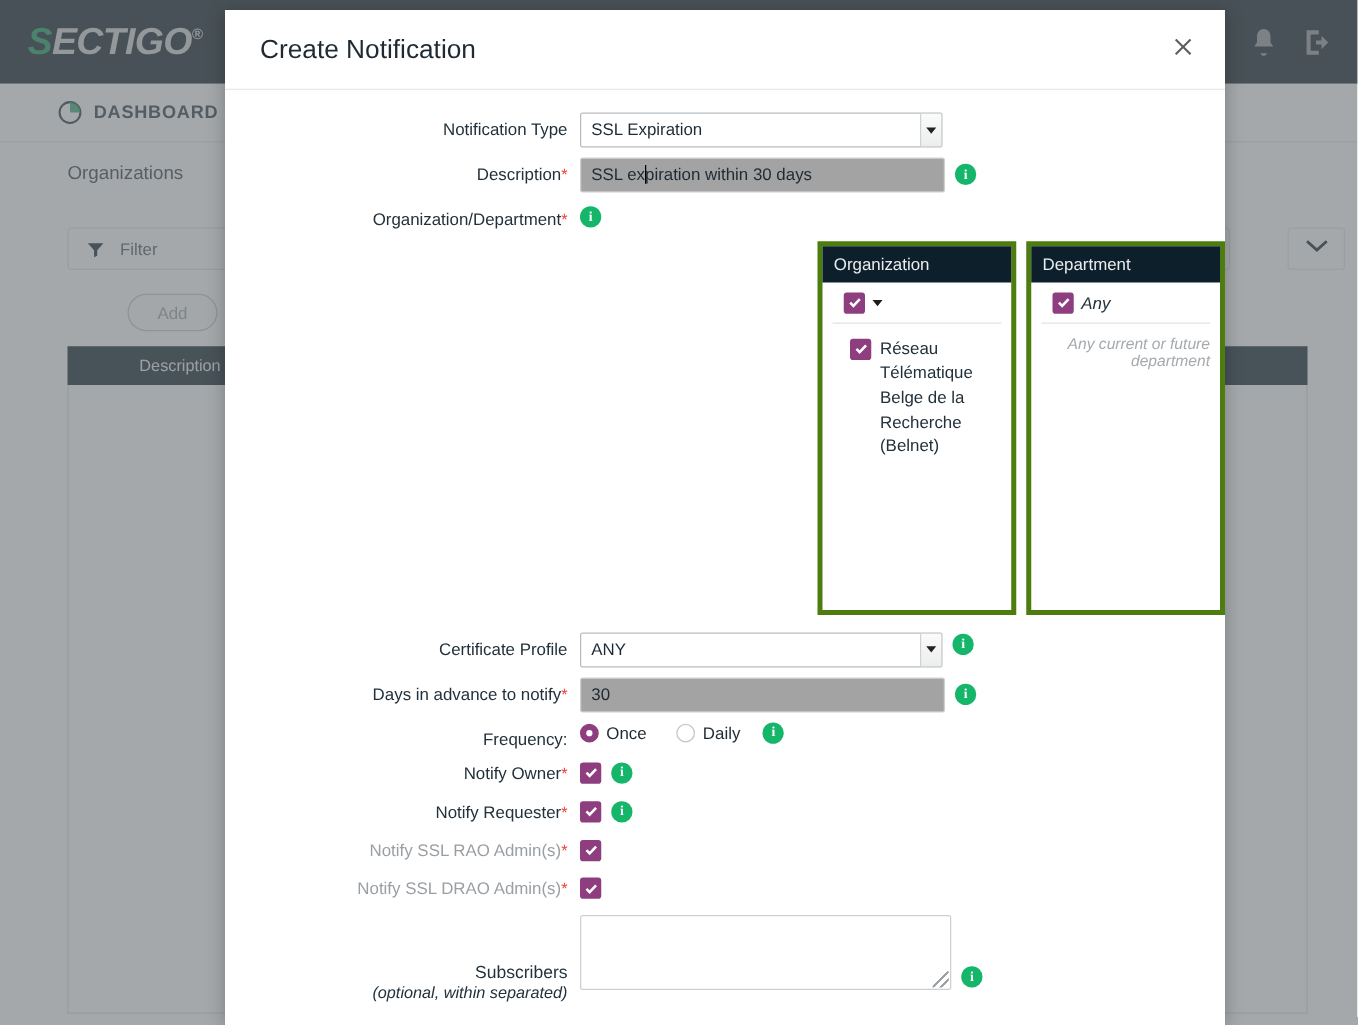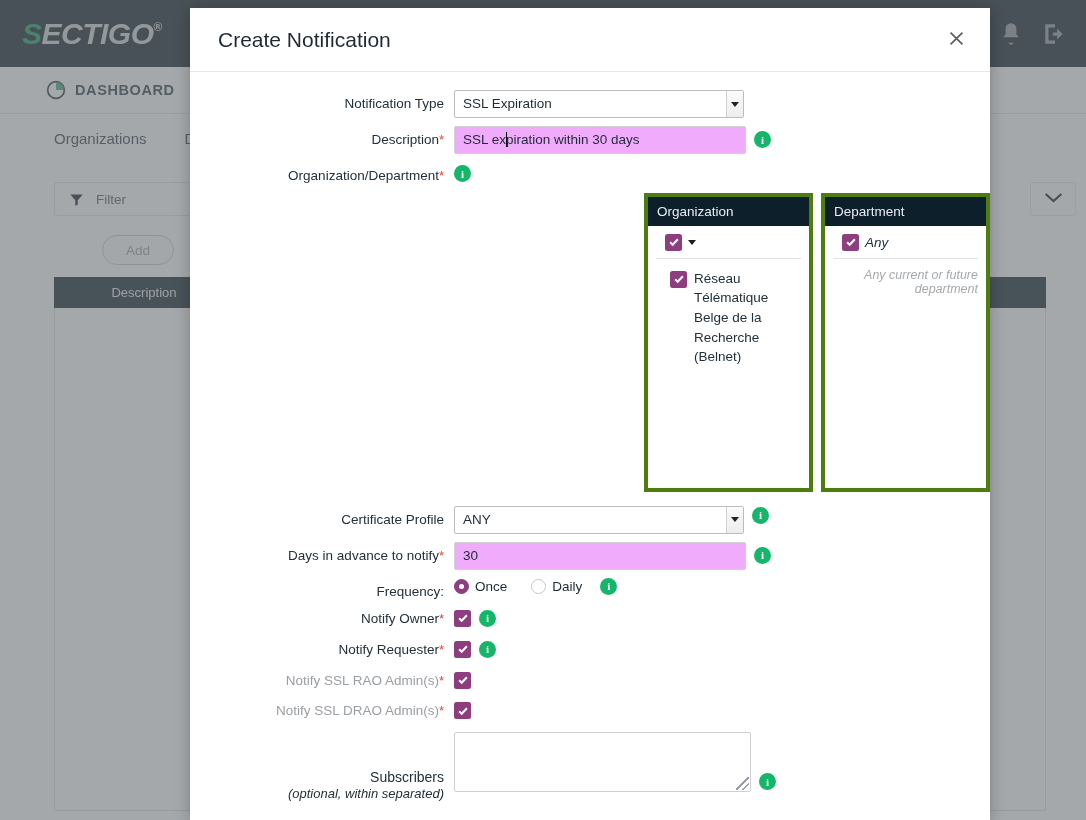--- a/index.html
+++ b/index.html
@@ -154,21 +154,21 @@
   
   .scrim {
     position: absolute; inset: 0;
     background: rgba(110,114,118,0.62);
     z-index: 5;
   }
 
   
   .modal {
     position: absolute;
-    left: 190px; top: 8px;
+    left: 180px; top: 8px;
     width: 800px; height: 812px;
     background: #ffffff;
     z-index: 10;
     box-shadow: 0 2px 14px rgba(0,0,0,.25);
     overflow: hidden;
   }
   .modal-header {
     height: 64px;
     border-bottom: 1px solid #e6e8ea;
     display: flex;
@@ -185,20 +185,21 @@
     right: 18px; top: 16px;
     width: 32px; height: 32px;
     display: flex; align-items: center; justify-content: center;
   }
   .modal-close svg { width: 17px; height: 17px; stroke: #595f65; stroke-width: 2; fill: none; }
 
   .modal-body {
     padding-top: 18px;
     font-size: 13.5px;
     color: #21303a;
+    padding-left: 20px;
   }
 
   
   .frow {
     display: flex;
     align-items: flex-start;
     margin-bottom: 8px;
   }
   .flabel {
     width: 264px;
@@ -238,21 +239,21 @@
     border-left: 4.5px solid transparent;
     border-right: 4.5px solid transparent;
     border-top: 5px solid #222;
     display: block;
   }
 
   .txt {
     width: 292px; height: 28px;
     border: 1px solid #cdd0d3;
     border-radius: 2px;
-    background: #f0abfc;
+    background: #a3a3a3;
     font-size: 13.5px;
     color: #1e2b34;
     padding: 0 8px;
     line-height: 26px;
     position: relative;
     white-space: nowrap;
     overflow: hidden;
   }
   .caret {
     display: inline-block;

